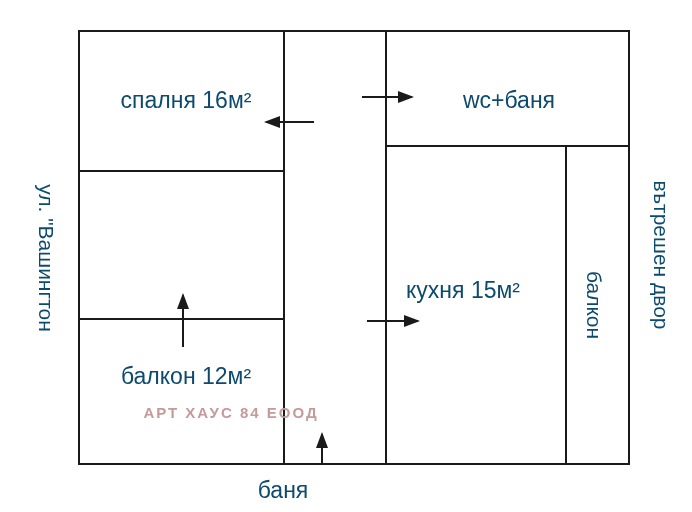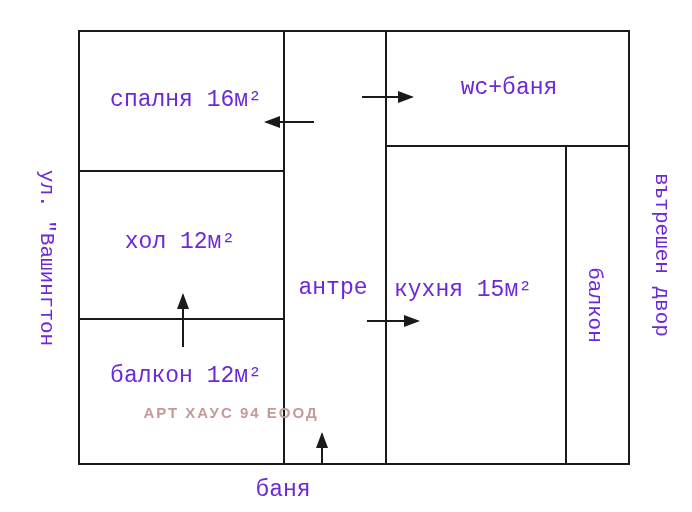--- a/index.html
+++ b/index.html
@@ -25,32 +25,31 @@
   .w-left-1 { left:78px;  top:170px; width:207px; height:2px; }
   .w-left-2 { left:78px;  top:318px; width:207px; height:2px; }
   .w-wc     { left:387px; top:145px; width:243px; height:2px; }
   .w-balc   { left:565px; top:147px; width:2px;  height:318px; }
 
   .label {
     position: absolute;
     transform: translate(-50%, -50%);
     font-size: 23px;
     white-space: nowrap;
-    color: #6d28d9;
-    font-family: Liberation Mono, monospace;
+    color: #0c4a6e;
   }
   .label.vertical {
     writing-mode: vertical-rl;
     font-size: 21px;
   }
   .lbl-bedroom16 { left:186px; top:100px; }
   .lbl-hall      { left:180px; top:242px; }
   .lbl-bedroom12 { left:186px; top:376px; }
   .lbl-antre     { left:333px; top:288px; }
-  .lbl-wc        { left:509px; top:88px;  }
+  .lbl-wc        { left:509px; top:100px;  }
   .lbl-kitchen   { left:463px; top:290px; }
   .lbl-balcony   { left:594px; top:305px; }
   .lbl-street    { left:46px;  top:258px; }
   .lbl-courtyard { left:661px; top:255px; }
   .lbl-entrance  { left:283px; top:490px; }
 
   .watermark {
     position: absolute;
     left: 231px; top: 412px;
     transform: translate(-50%, -50%);
@@ -74,32 +73,30 @@
 
   <div class="outer"></div>
   <div class="wall w-corr-l"></div>
   <div class="wall w-corr-r"></div>
   <div class="wall w-left-1"></div>
   <div class="wall w-left-2"></div>
   <div class="wall w-wc"></div>
   <div class="wall w-balc"></div>
 
   <div class="label lbl-bedroom16">спалня 16м²</div>
-  <div class="label lbl-hall">хол 12м²</div>
   <div class="label lbl-bedroom12">балкон 12м²</div>
-  <div class="label lbl-antre">антре</div>
   <div class="label lbl-wc">wc+баня</div>
   <div class="label lbl-kitchen">кухня 15м²</div>
   <div class="label vertical lbl-balcony">балкон</div>
 
   <div class="label vertical lbl-street">ул. "Вашингтон</div>
   <div class="label vertical lbl-courtyard">вътрешен двор</div>
   <div class="label lbl-entrance">баня</div>
 
-  <div class="watermark">АРТ ХАУС 94 ЕООД</div>
+  <div class="watermark">АРТ ХАУС 84 ЕООД</div>
 
   <svg class="arrows" viewBox="0 0 692 512">
     <defs>
       <marker id="ah" markerWidth="10" markerHeight="8" refX="7" refY="3" orient="auto" markerUnits="strokeWidth">
         <path d="M0,0 L8,3 L0,6 Z" fill="#1a1a1a"></path>
       </marker>
     </defs>
     <line x1="314" y1="122" x2="266" y2="122" stroke="#1a1a1a" stroke-width="2" marker-end="url(#ah)"></line>
     <line x1="362" y1="97" x2="412" y2="97" stroke="#1a1a1a" stroke-width="2" marker-end="url(#ah)"></line>
     <line x1="183" y1="347" x2="183" y2="295" stroke="#1a1a1a" stroke-width="2" marker-end="url(#ah)"></line>

